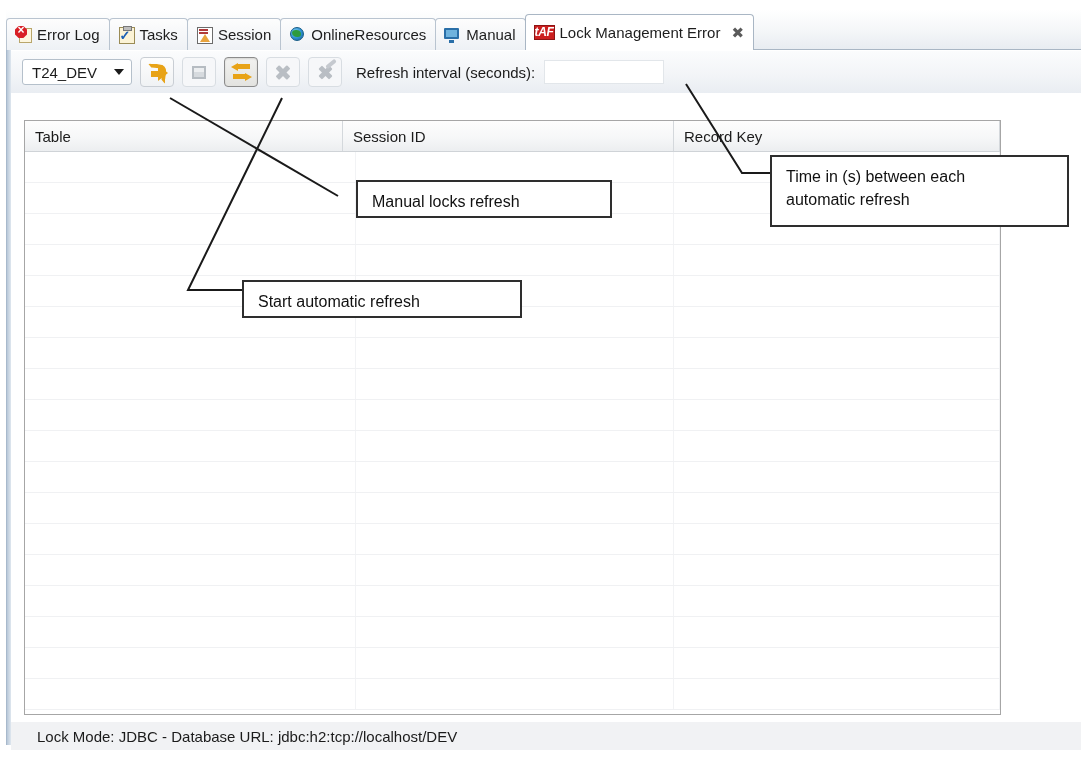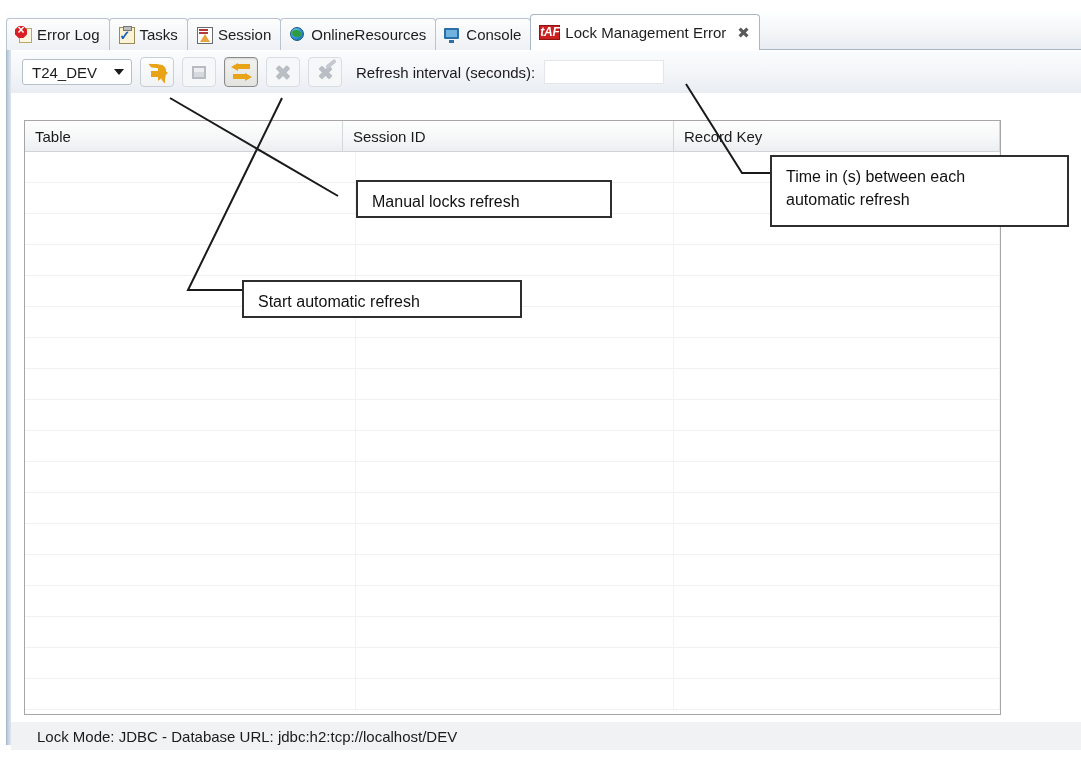--- a/index.html
+++ b/index.html
@@ -472,21 +472,21 @@
         </span>
         <span class="tab-label">OnlineResources</span>
       </div>
 
       <div class="tab">
         <span class="tico ico-console">
           <span class="scr"></span>
             <span class="inner"></span>
             <span class="stand"></span>
         </span>
-        <span class="tab-label">Console</span>
+        <span class="tab-label">Manual</span>
       </div>
 
       <div class="tab active">
         <span class="ico-taf">tAF</span>
         <span class="tab-label">Lock Management Error</span>
         <span class="tab-close">✖</span>
       </div>
 
     </div>
   </div>

